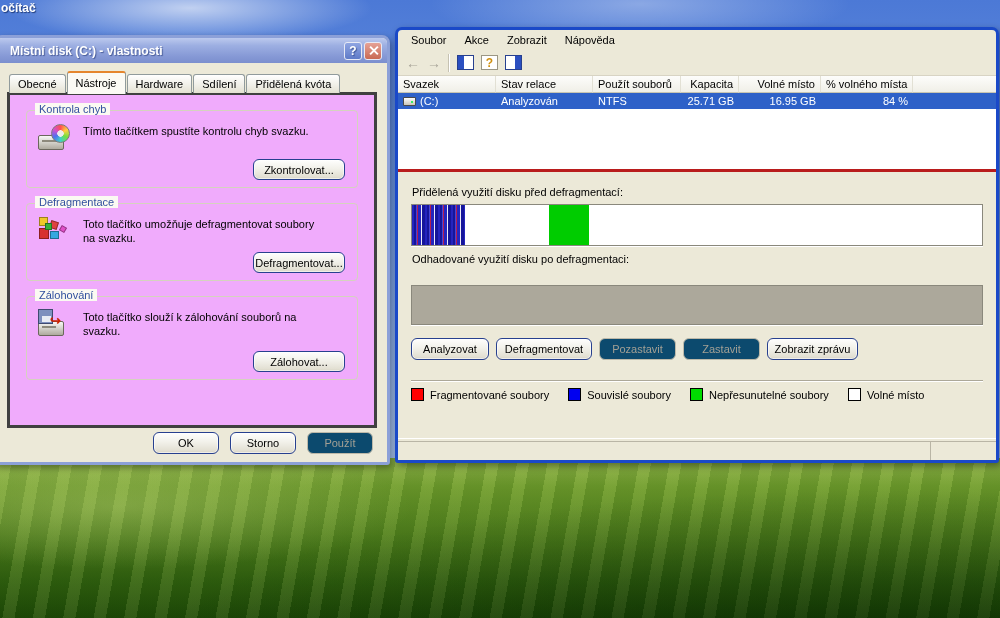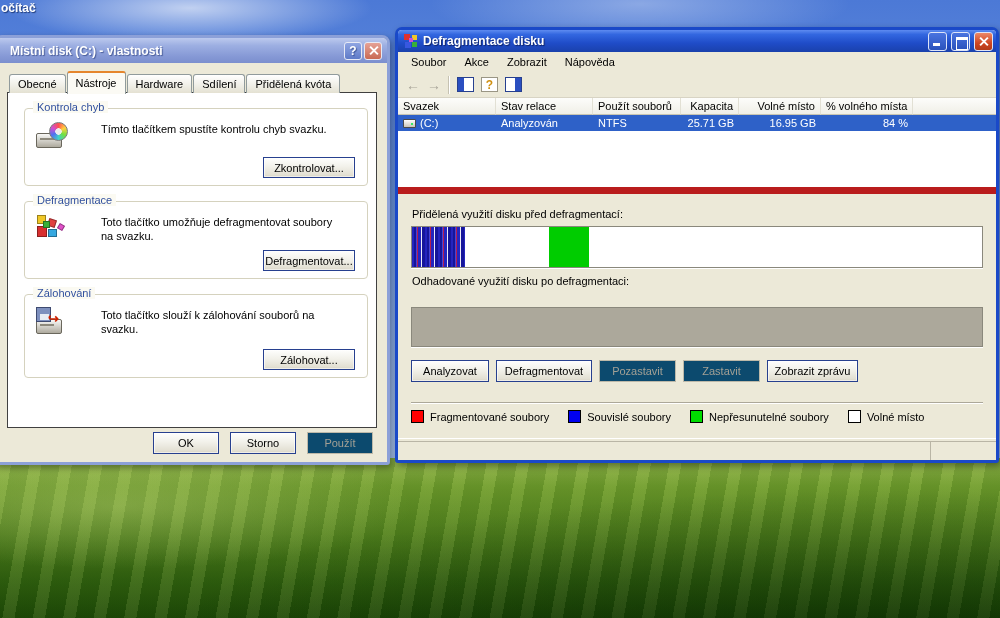--- a/index.html
+++ b/index.html
@@ -18,21 +18,21 @@
       radial-gradient(ellipse at 88% 130%, rgba(0,25,0,.5), transparent 60%),
       radial-gradient(ellipse 420px 90px at 12% 30%, rgba(225,240,150,.28), transparent 70%),
       repeating-linear-gradient(100deg, rgba(230,245,160,.10) 0 12px, rgba(0,40,0,.08) 12px 30px),
       linear-gradient(180deg,#8FB248 0%, #6D9A2B 18%, #4F7E1C 48%, #2F5E0E 78%, #1E4907 100%);
   }
   .bg-window-title { position:absolute; left:1px; top:1px; color:#fff; font-weight:bold;
     font-size:12px; text-shadow:1px 1px 1px rgba(10,30,80,.7); }
 
   
   .xp-btn { display:inline-flex; align-items:center; justify-content:center;
-    border:1px solid #27408F; border-radius:0; font-size:11px; color:#000;
+    border:1px solid #27408F; border-radius:6px; font-size:11px; color:#000;
     background:linear-gradient(180deg,#FEFEFD 0%, #F2F1EA 45%, #E2DFD2 90%, #D5D0C0 100%);
     box-shadow:inset 0 0 0 1px rgba(255,255,255,.6); cursor:default; }
   .xp-btn.disabled { border-color:#BDB9A9; color:#A3A095;
     background:#0c4a6e; box-shadow:none; }
   .xglyph { position:relative; width:9px; height:9px; }
   .xglyph::before,.xglyph::after { content:""; position:absolute; left:4px; top:-1px;
     width:2px; height:11px; background:#fff; }
   .xglyph::before { transform:rotate(45deg); }
   .xglyph::after  { transform:rotate(-45deg); }
 
@@ -49,30 +49,30 @@
     display:flex; align-items:center; justify-content:center; color:#fff; font-weight:bold; font-size:12px; }
   .cap-help  { background:linear-gradient(180deg,#8FA5E2,#5F7BC8); }
   .cap-close-inactive { background:linear-gradient(180deg,#E6A296,#C96A54); }
   .props-body { height:calc(100% - 25px); padding:8px 10px 0 10px; position:relative; }
   .tabs { display:flex; align-items:flex-end; margin-left:2px; position:relative; z-index:2; }
   .tab { padding:3px 8px 2px; border:1px solid #919B9C; border-bottom:none;
     border-radius:3px 3px 0 0; margin-right:1px; height:19px;
     background:linear-gradient(180deg,#FFFFFF,#EFEEE6 60%,#E4E1D2); }
   .tab.selected { height:23px; padding-top:4px; background:#FBFAF4;
     border-top:2px solid #E5862D; position:relative; z-index:3; margin-bottom:-1px; }
-  .tab-page { border:1px solid #404040; background:#ffffff; height:336px;
-    margin-top:-1px; padding:15px 8px 0 16px; position:relative; }
+  .tab-page { border:3px solid #404040; background:#f0abfc; height:336px;
+    margin-top:-1px; padding:15px 16px 0 16px; position:relative; }
   .groupbox { border:1px solid #D5D2BE; border-radius:4px; position:relative;
     height:78px; margin-bottom:15px; padding:12px 10px 0 10px; }
   .groupbox.tall { height:84px; }
   .group-title { position:absolute; top:-8px; left:8px; padding:0 4px;
     background:#FBFAF2; color:#31509E; }
   .group-row { display:flex; gap:12px; }
   .gicon { width:34px; height:32px; position:relative; flex:none; }
-  .gdesc { line-height:14px; padding-top:1px; max-width:245px;margin-left:20px; }
+  .gdesc { line-height:14px; padding-top:1px; max-width:245px; }
   .group-btn { position:absolute; right:12px; bottom:7px; width:92px; height:21px; }
   .footer { position:absolute; right:14px; bottom:8px; display:flex; gap:11px; }
   .footer .xp-btn { width:66px; height:22px; }
 
   
   .drive { position:absolute; left:1px; top:12px; width:26px; height:15px;
     background:linear-gradient(180deg,#F8F8F6,#AEAA9E); border:1px solid #6A675C; border-radius:2px; }
   .drive::after { content:""; position:absolute; left:3px; top:4px; width:14px; height:2px; background:#8D897C; }
   .cd { position:absolute; right:1px; top:1px; width:19px; height:19px; border-radius:50%;
     border:1px solid #7A7A7A;
@@ -108,21 +108,21 @@
   .toolbar { height:26px; flex:none; display:flex; align-items:center; gap:7px;
     padding:0 8px; border-bottom:1px solid #D8D4C4; }
   .nav-arrow { font-size:14px; color:#A9A599; font-weight:bold; line-height:1; }
   .tsep { width:2px; height:18px; border-left:1px solid #C6C2B2; border-right:1px solid #fff; }
   .ticon { width:17px; height:15px; background:#fff; border:1px solid #27408F; position:relative; }
   .ticon.tree::after { content:""; position:absolute; left:0; top:0; bottom:0; width:6px; background:#2B4FC0; }
   .ticon.pane::after { content:""; position:absolute; right:0; top:0; bottom:0; width:6px; background:#2B4FC0; }
   .ticon.help { border-color:#9A9684; display:flex; align-items:center; justify-content:center;
     color:#D09010; font-weight:bold; font-size:12px; }
 
-  .listview { flex:none; height:96px; background:#fff; border-bottom:7px solid #b91c1c; overflow:hidden; }
+  .listview { flex:none; height:96px; background:#fff; border-bottom:3px solid #b91c1c; overflow:hidden; }
   .lv-header { display:flex; height:17px; }
   .hcell { padding:2px 5px 0 5px; border-right:1px solid #E2E0D4; border-bottom:1px solid #C8C5B2;
     background:linear-gradient(180deg,#FDFDFB,#F0EFE7); white-space:nowrap; overflow:hidden; }
   .lv-row { display:flex; height:16px; align-items:center; color:#fff; }
   .rcell { padding:0 5px; white-space:nowrap; overflow:hidden; }
   .c0{width:98px;} .c1{width:97px;} .c2{width:88px;}
   .c3{width:58px; text-align:right;} .c4{width:82px; text-align:right;} .c5{width:92px; text-align:right;}
   .cfill{flex:1; border-right:none;}
   .vol-icon { display:inline-block; width:13px; height:9px; margin-right:4px; vertical-align:-1px;
     background:linear-gradient(180deg,#FDFDFD,#C9C5B8); border:1px solid #4A4A4A; border-radius:1px; position:relative; }
@@ -221,36 +221,20 @@
       </div>
       <div class="footer">
         <button class="xp-btn">OK</button>
         <button class="xp-btn">Storno</button>
         <button class="xp-btn disabled">Použít</button>
       </div>
     </div>
   </div>
 
   <div class="defrag">
-    <div class="titlebar">
-      <span class="app-icon">
-        <span class="sq" style="left:1px; top:1px; width:6px; height:6px; background:#E03030;"></span>
-        <span class="sq" style="left:9px; top:2px; width:5px; height:5px; background:#F0C828;"></span>
-        <span class="sq" style="left:2px; top:9px; width:6px; height:6px; background:#3858E0;"></span>
-        <span class="sq" style="left:9px; top:9px; width:5px; height:5px; background:#38B038;"></span>
-        <span class="sq" style="left:6px; top:5px; width:4px; height:4px; background:#D050D0;"></span>
-      </span>
-      <span>Defragmentace disku</span>
-      <span class="spacer"></span>
-      <span class="wbtn min"></span>
-      <span class="wbtn max"></span>
-      <span class="wbtn close">
-          <span class="xglyph"></span>
-        </span>
-    </div>
 
     <div class="menubar">
       <span class="menu-item">Soubor</span>
       <span class="menu-item">Akce</span>
       <span class="menu-item">Zobrazit</span>
       <span class="menu-item">Nápověda</span>
     </div>
 
     <div class="toolbar">
       <span class="nav-arrow">←</span>

